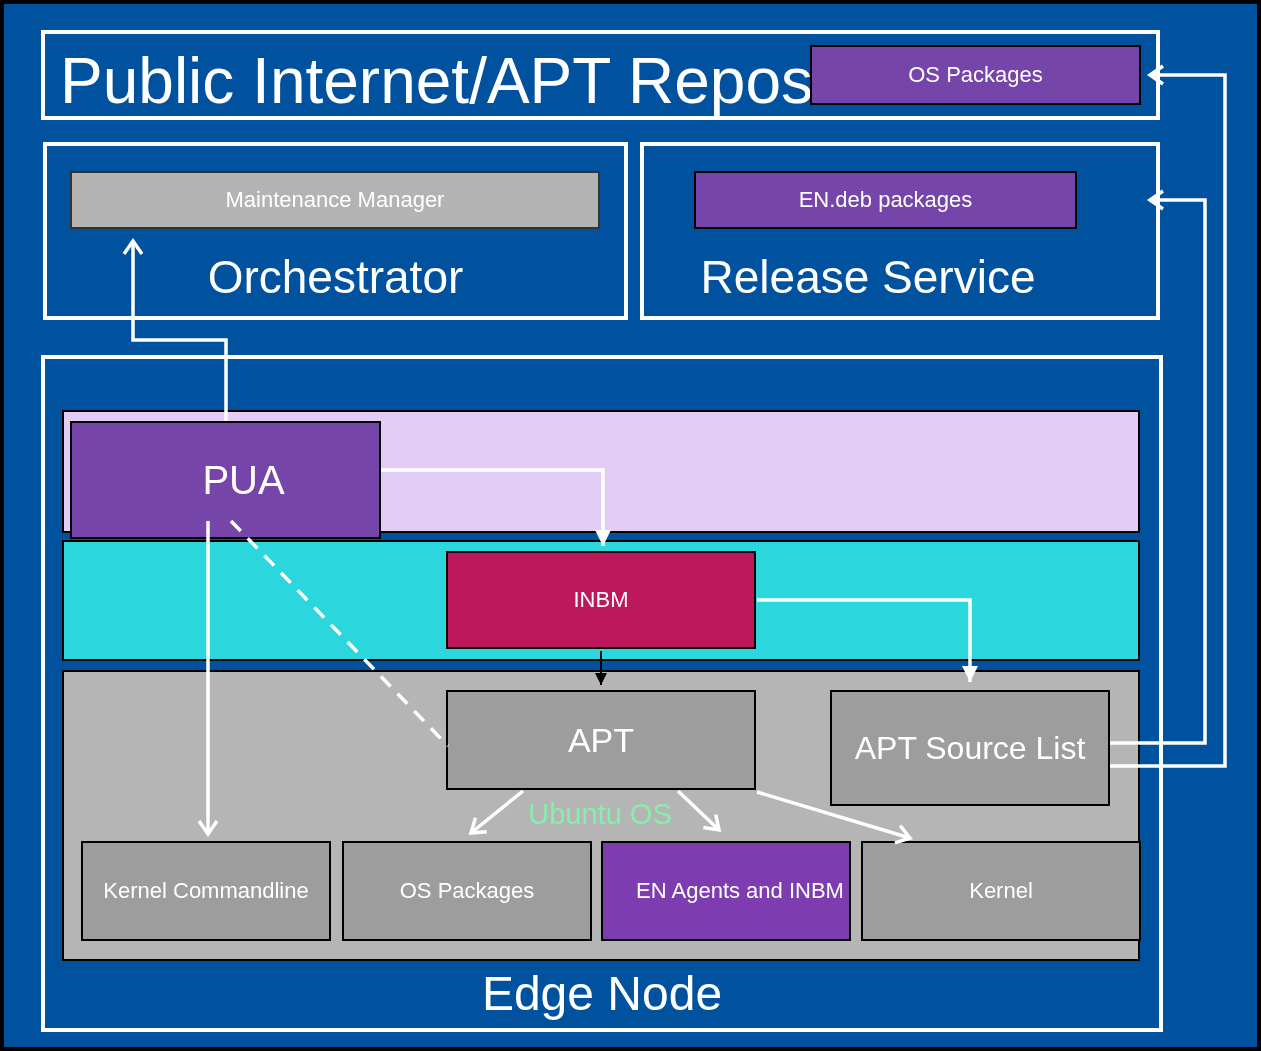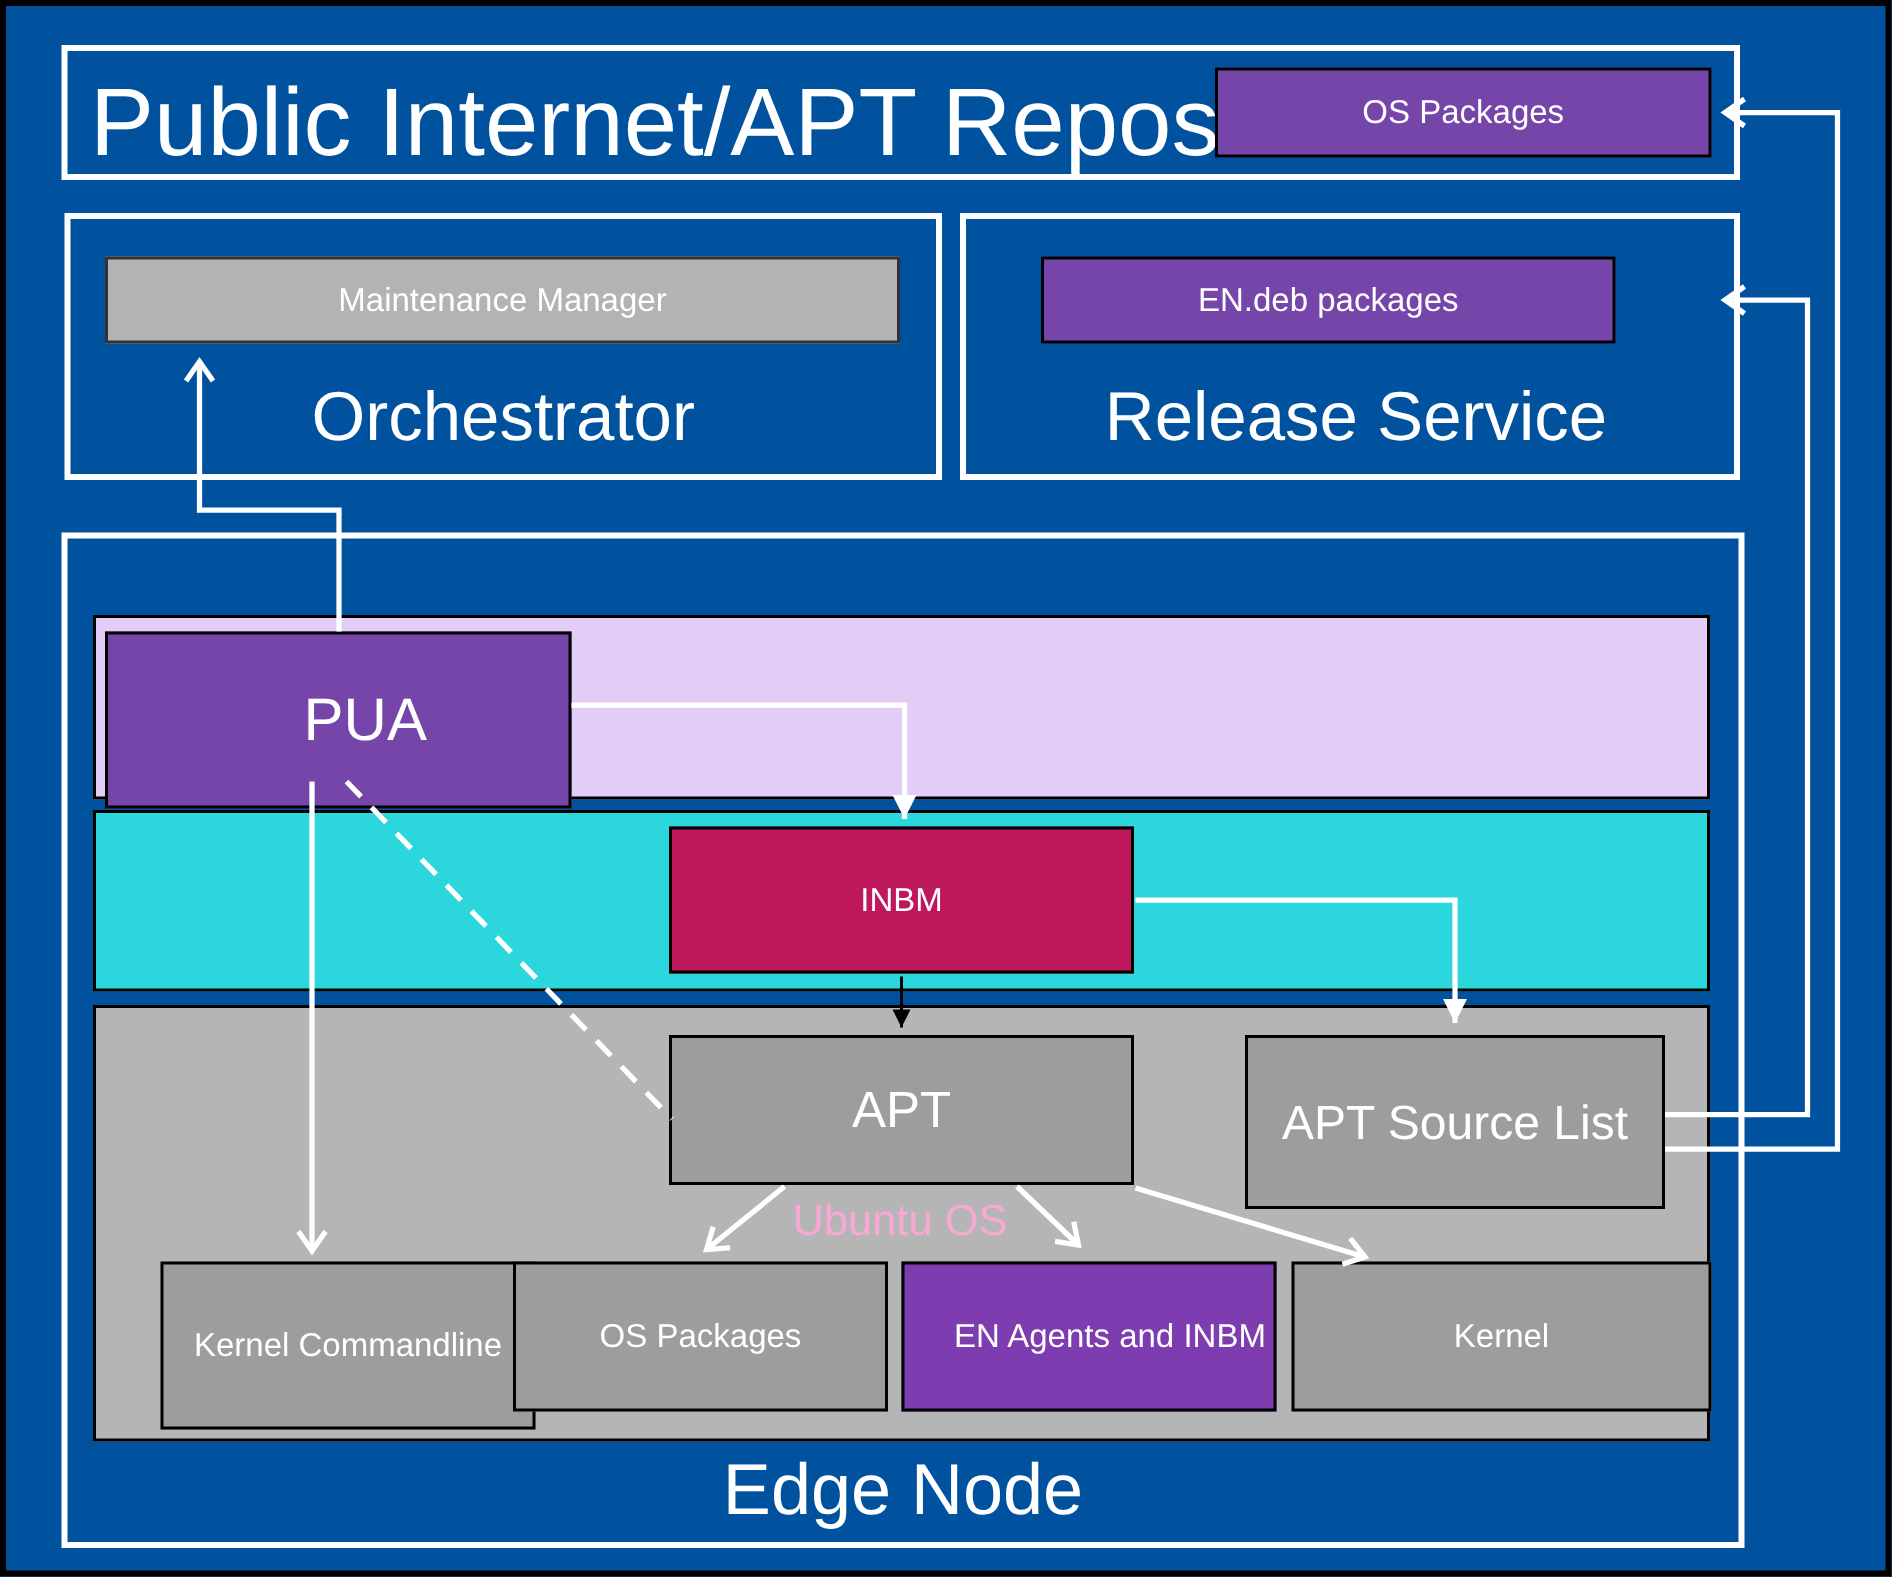--- a/index.html
+++ b/index.html
@@ -44,25 +44,25 @@
   #band-lavender { background:#e3ccf6; }
   #band-cyan     { background:#2bd7dd; }
   #band-gray     { background:#b5b5b5; }
   #inbm-box { background:#be185d; }
   .lbl-30 { font-size:22px; }
   .lbl-32 { font-size:32px; }
   .lbl-34 { font-size:34px; }
   .lbl-40 { font-size:40px; }
   #public-internet-title { left:60px; top:44px; font-size:64px; }
   #orchestrator-title { left:43px; width:585px; top:250px; font-size:46px; }
-  #release-service-title { left:644px; width:520px; top:250px; font-size:46px; }
+  #release-service-title { left:608px; width:520px; top:250px; font-size:46px; }
   #edge-node-title { left:41px; width:1122px; top:966px; font-size:48px; }
   #ubuntu-os-label {
     position:absolute; left:450px; top:798px; width:300px;
-    text-align:center; color:#f9a8d4; font-size:29px;
+    text-align:center; color:#86efac; font-size:29px;
   }
   #arrow-layer {
     position:absolute; inset:0;
     z-index:40; pointer-events:none;
   }
   .arrow-w { stroke:#fff; stroke-width:3.5; fill:none; }
   .arrow-b { stroke:#000; stroke-width:2; fill:none; }
   .dashed  { stroke-dasharray:14 10; }
 </style>
 </head>
@@ -105,21 +105,21 @@
 
   <div class="chip graybox lbl-34" style="left:446px; top:690px; width:310px; height:100px;">
     <span>APT</span>
   </div>
   <div class="chip graybox lbl-32" style="left:830px; top:690px; width:280px; height:116px;">
     <span>APT Source List</span>
   </div>
 
   <div id="ubuntu-os-label">Ubuntu OS</div>
 
-  <div class="chip graybox lbl-30" style="left:81px; top:841px; width:250px; height:112px;margin-left:26px;">
+  <div class="chip graybox lbl-30" style="left:81px; top:841px; width:250px; height:100px;">
     <span>Kernel Commandline</span>
   </div>
   <div class="chip graybox lbl-30" style="left:342px; top:841px; width:250px; height:100px;">
     <span>OS Packages</span>
   </div>
   <div class="chip purple2 lbl-30" style="left:601px; top:841px; width:250px; height:100px;padding-left:28px;">
     <span>EN Agents and INBM</span>
   </div>
   <div class="chip graybox lbl-30" style="left:861px; top:841px; width:280px; height:100px;">
     <span>Kernel</span>

